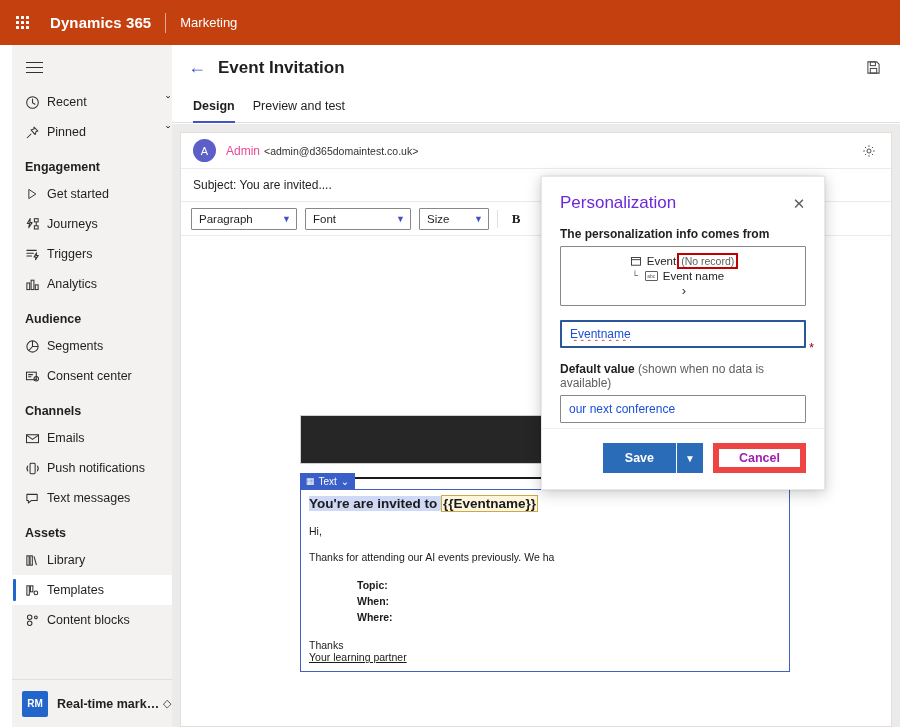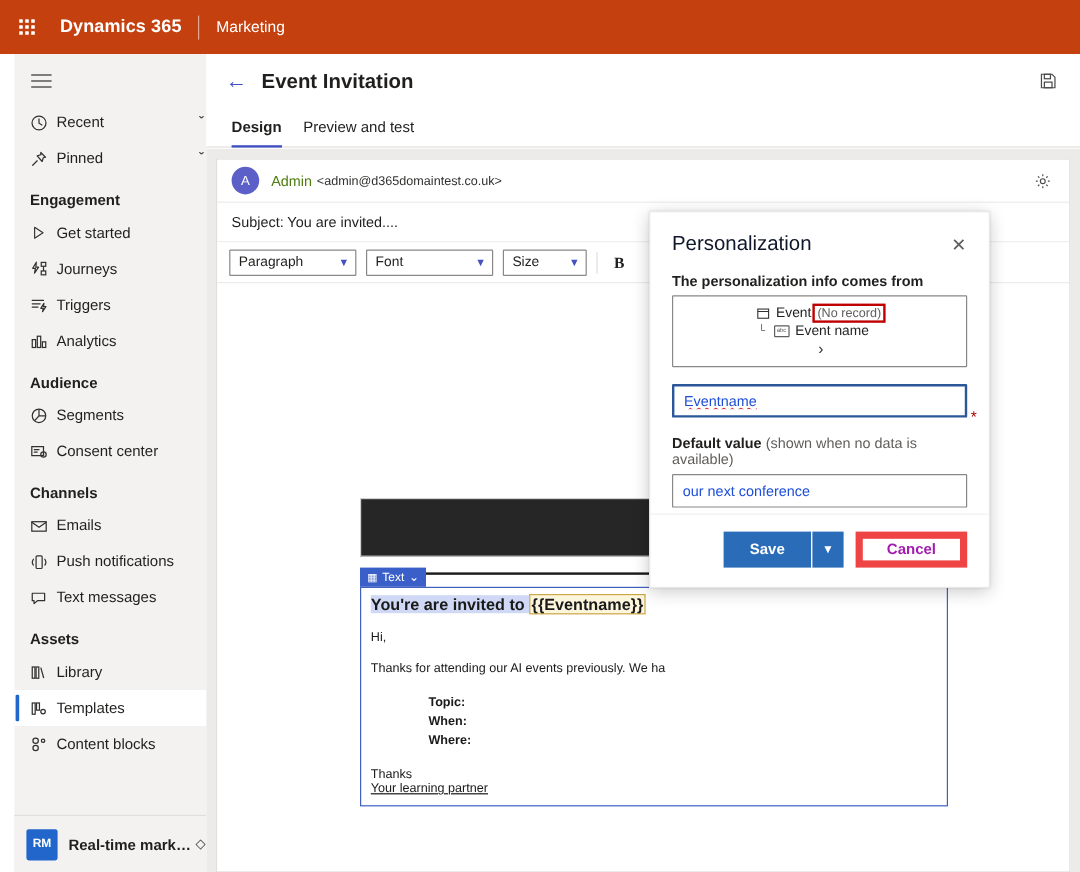--- a/index.html
+++ b/index.html
@@ -141,21 +141,21 @@
   }
 
   .sender-row {
     height: 36px; display: flex; align-items: center; padding: 0 12px;
     border-bottom: 1px solid #edebe9;
   }
   .avatar {
     width: 23px; height: 23px; border-radius: 50%; background: #5b5fc7; color: #fff;
     font-size: 11px; display: flex; align-items: center; justify-content: center; flex: 0 0 23px;
   }
-  .sender-name { font-size: 12px; margin-left: 10px; color: #4d7c0f; }
+  .sender-name { font-size: 12px; margin-left: 10px; color: #ec4899; }
   .sender-email { font-size: 10.5px; color: #323130; margin-left: 4px; }
   .gear-ico { margin-left: auto; width: 20px; height: 20px; display: flex; align-items: center; justify-content: center; color: #4a4a4a; cursor: pointer; }
 
   .subject-row {
     height: 33px; display: flex; align-items: center; padding: 0 12px;
     border-bottom: 1px solid #edebe9; font-size: 12px; color: #201f1e; cursor: text;
   }
 
   .toolbar {
     height: 34px; display: flex; align-items: center; gap: 8px; padding: 0 10px;
@@ -228,21 +228,21 @@
   
   .dialog {
     position: absolute; left: 541px; top: 176px; width: 284px; height: 314px;
     background: #ffffff; border: 1px solid #e8e8e8;
     box-shadow: 0 3px 14px rgba(0,0,0,.22), 0 0 2px rgba(0,0,0,.12);
     display: flex; flex-direction: column; z-index: 40;
   }
   .dlg-head {
     display: flex; align-items: flex-start; padding: 16px 14px 0 18px;
   }
-  .dlg-title { font-size: 17px; color: #0f172a; flex: 1 1 auto; }
+  .dlg-title { font-size: 17px; color: #6d28d9; flex: 1 1 auto; }
   .dlg-close {
     width: 22px; height: 22px; display: flex; align-items: center; justify-content: center;
     font-size: 15px; color: #605e5c; cursor: pointer; flex: 0 0 22px;
   }
   .dlg-body { padding: 12px 18px 0 18px; flex: 1 1 auto; }
   .fld-label { font-size: 12px; font-weight: bold; color: #201f1e; margin-bottom: 5px; }
   .fld-label .hint { font-weight: normal; color: #605e5c; }
 
   .source-box {
     border: 1px solid #8a8886; background: #fff; border-radius: 1px;

